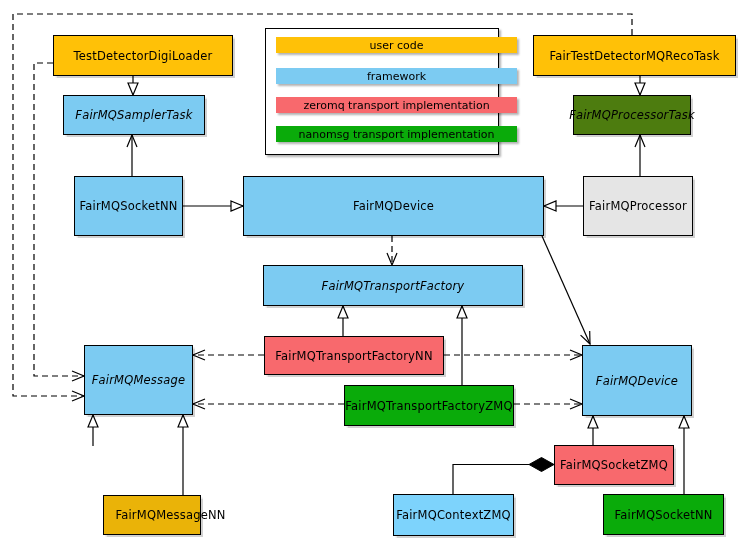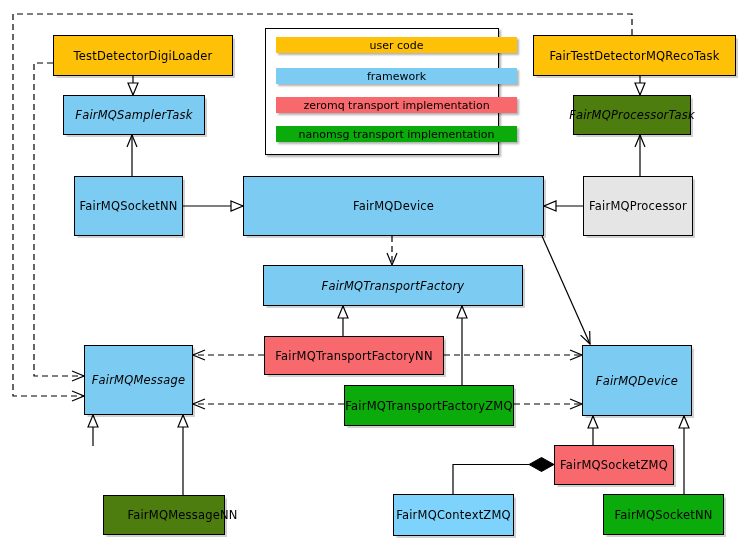--- a/index.html
+++ b/index.html
@@ -104,21 +104,21 @@
   </div>
   <div class="node" style="left: 344px; top: 385px; width: 170px; height: 41px; background: rgb(10, 171, 10);">
     <span>FairMQTransportFactoryZMQ</span>
   </div>
   <div class="node abstract" style="left: 84px; top: 345px; width: 109px; height: 70px; background: rgb(124, 203, 242);">
     <span>FairMQMessage</span>
   </div>
   <div class="node abstract" style="left: 582px; top: 345px; width: 110px; height: 71px; background: rgb(124, 203, 242);">
     <span>FairMQDevice</span>
   </div>
-  <div class="node" style="left: 103px; top: 495px; width: 122px; height: 40px; background: #4d7c0f; padding-left: 37px;">
+  <div class="node" style="left: 103px; top: 495px; width: 98px; height: 40px; background: #eab308; padding-left: 37px;">
     <span>FairMQMessageNN</span>
   </div>
   <div class="node" style="left: 554px; top: 445px; width: 120px; height: 40px; background: rgb(248, 105, 109);">
     <span>FairMQSocketZMQ</span>
   </div>
   <div class="node" style="left: 603px; top: 494px; width: 121px; height: 41px; background: rgb(10, 171, 10);">
     <span>FairMQSocketNN</span>
   </div>
   <div class="node" style="left: 393px; top: 494px; width: 121px; height: 42px; background: #7dd3fc;">
     <span>FairMQContextZMQ</span>

